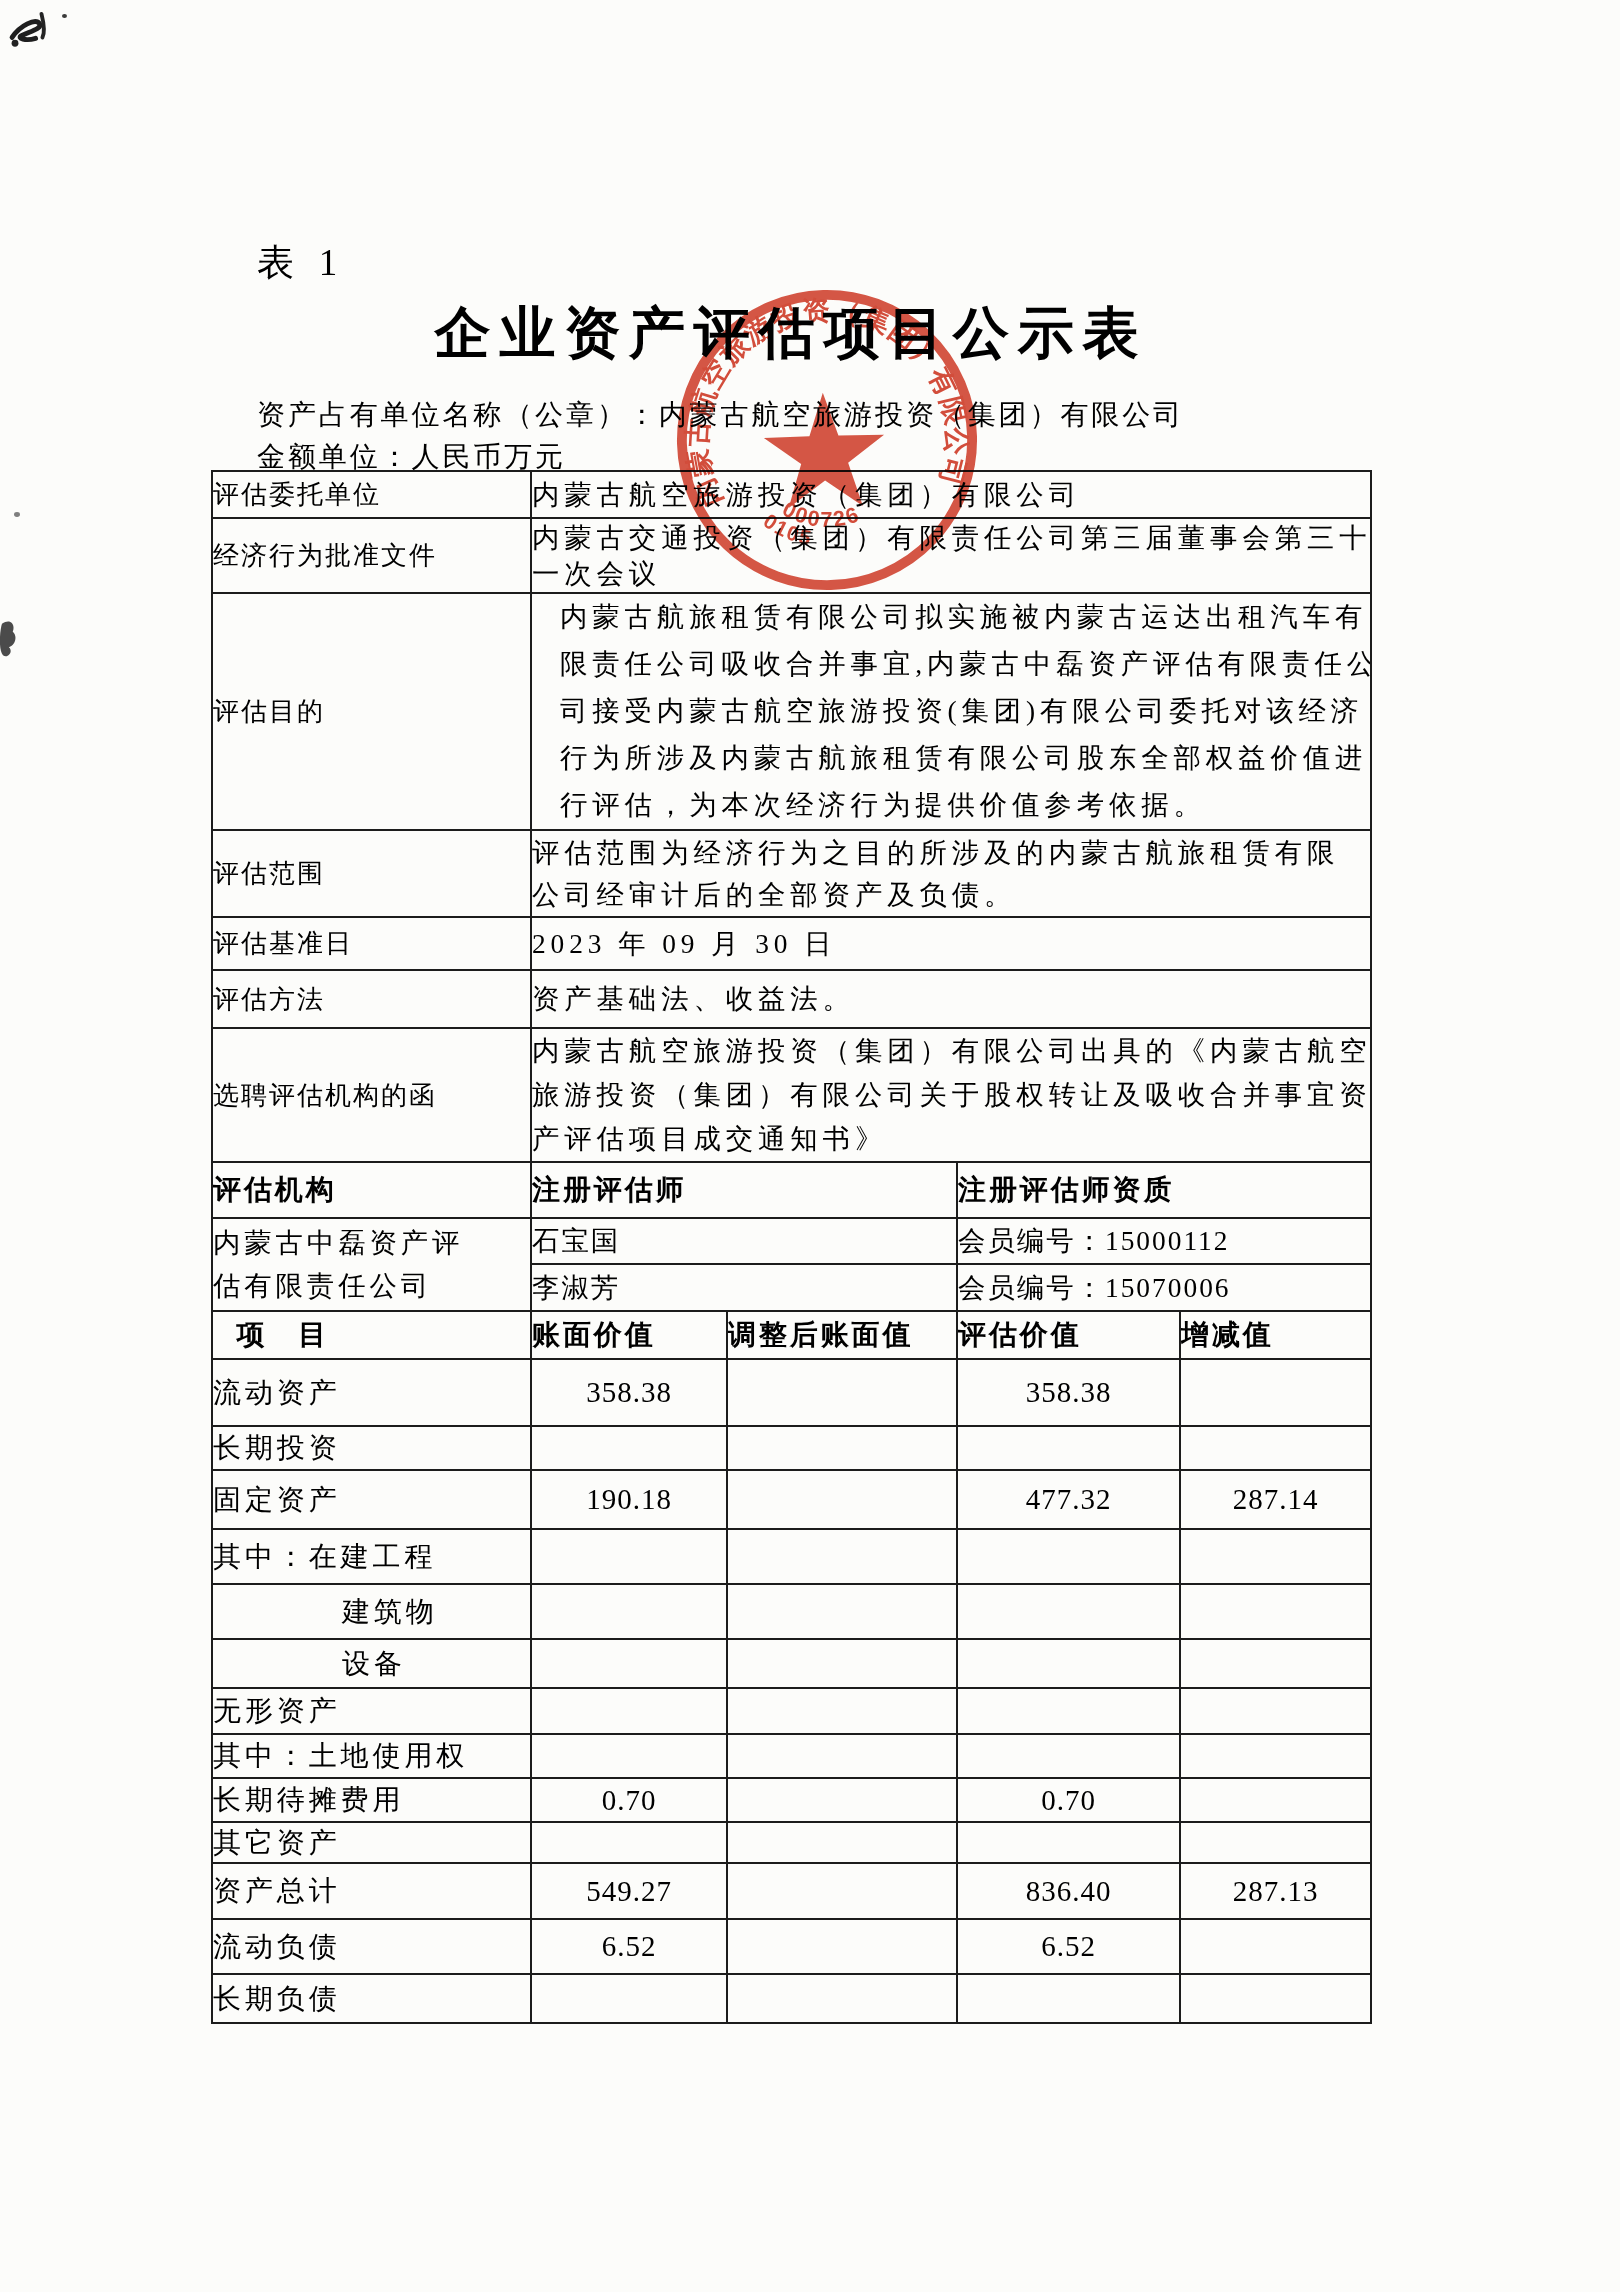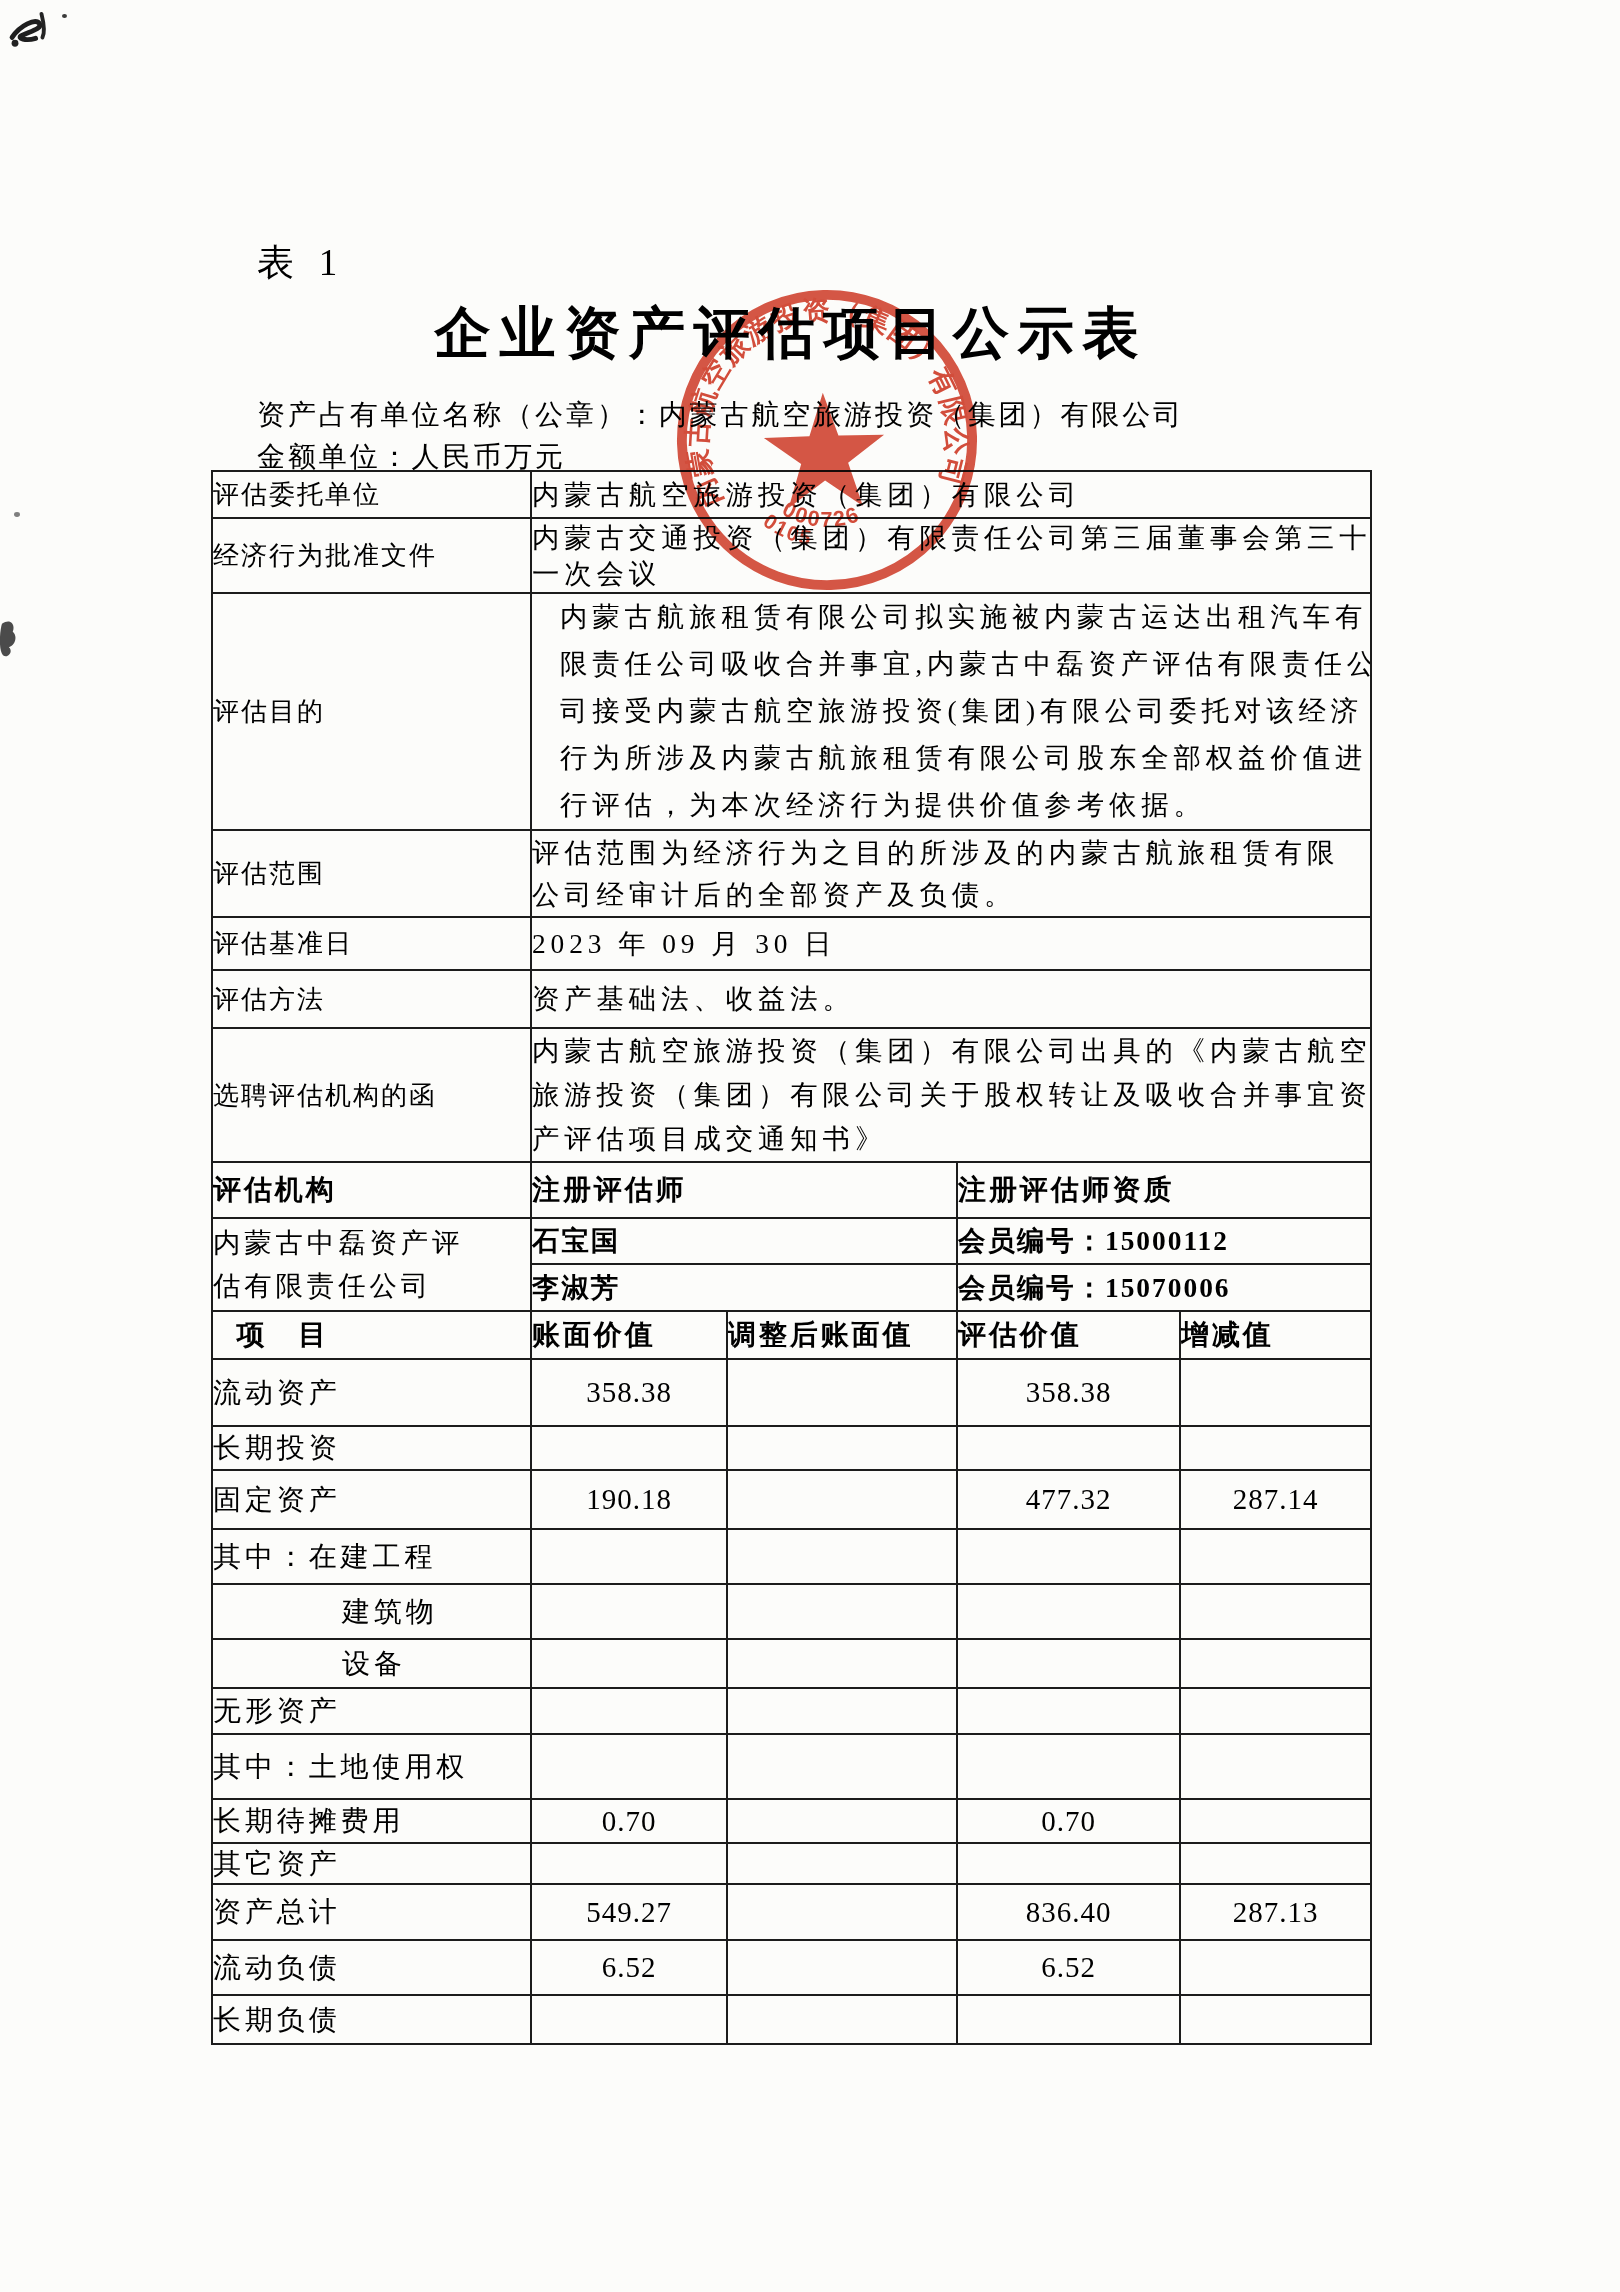--- a/index.html
+++ b/index.html
@@ -46,21 +46,21 @@
   .lh44 .line{line-height:42px;}
   .lh45 .line{line-height:44px;}
   .lh48 .line{line-height:47px;padding-left:28px;}
   .head-cell{
     font-family:"Liberation Sans","DejaVu Sans",sans-serif;
     font-weight:600;font-size:28px;letter-spacing:2.9px;
     text-align:left;padding-left:15.7px;white-space:pre;
   }
   .agency-name-cell{padding-left:15.7px;}
   .agency-name-cell .line{font-size:27.4px;letter-spacing:3.9px;line-height:43px;white-space:nowrap;}
-  .person-cell,.cert-cell{font-size:27.4px;letter-spacing:2px;padding-left:19.6px;white-space:nowrap;font-weight:bold;}
+  .person-cell,.cert-cell{font-size:27.4px;letter-spacing:2px;padding-left:19.6px;white-space:nowrap;}
   .c-item{font-size:28px;letter-spacing:3.9px;padding-left:21.6px;white-space:nowrap;}
   .c-item.indent{padding-left:129px;}
   .c-num{font-size:29px;text-align:center;letter-spacing:1px;}
 
   
   .stamp{
     position:absolute;left:674px;top:286px;width:306px;height:308px;
     mix-blend-mode:multiply;opacity:0.9;
     transform:rotate(-1.5deg);
     pointer-events:none;
@@ -224,21 +224,21 @@
           <td class="c-num"></td>
           <td class="c-num"></td>
         </tr>
         <tr style="height: 46px;">
           <td class="c-item">无形资产</td>
           <td class="c-num"></td>
           <td class="c-num"></td>
           <td class="c-num"></td>
           <td class="c-num"></td>
         </tr>
-        <tr style="height: 65px;">
+        <tr style="height: 44px;">
           <td class="c-item">其中：土地使用权</td>
           <td class="c-num"></td>
           <td class="c-num"></td>
           <td class="c-num"></td>
           <td class="c-num"></td>
         </tr>
         <tr style="height: 44px;">
           <td class="c-item">长期待摊费用</td>
           <td class="c-num">0.70</td>
           <td class="c-num"></td>

